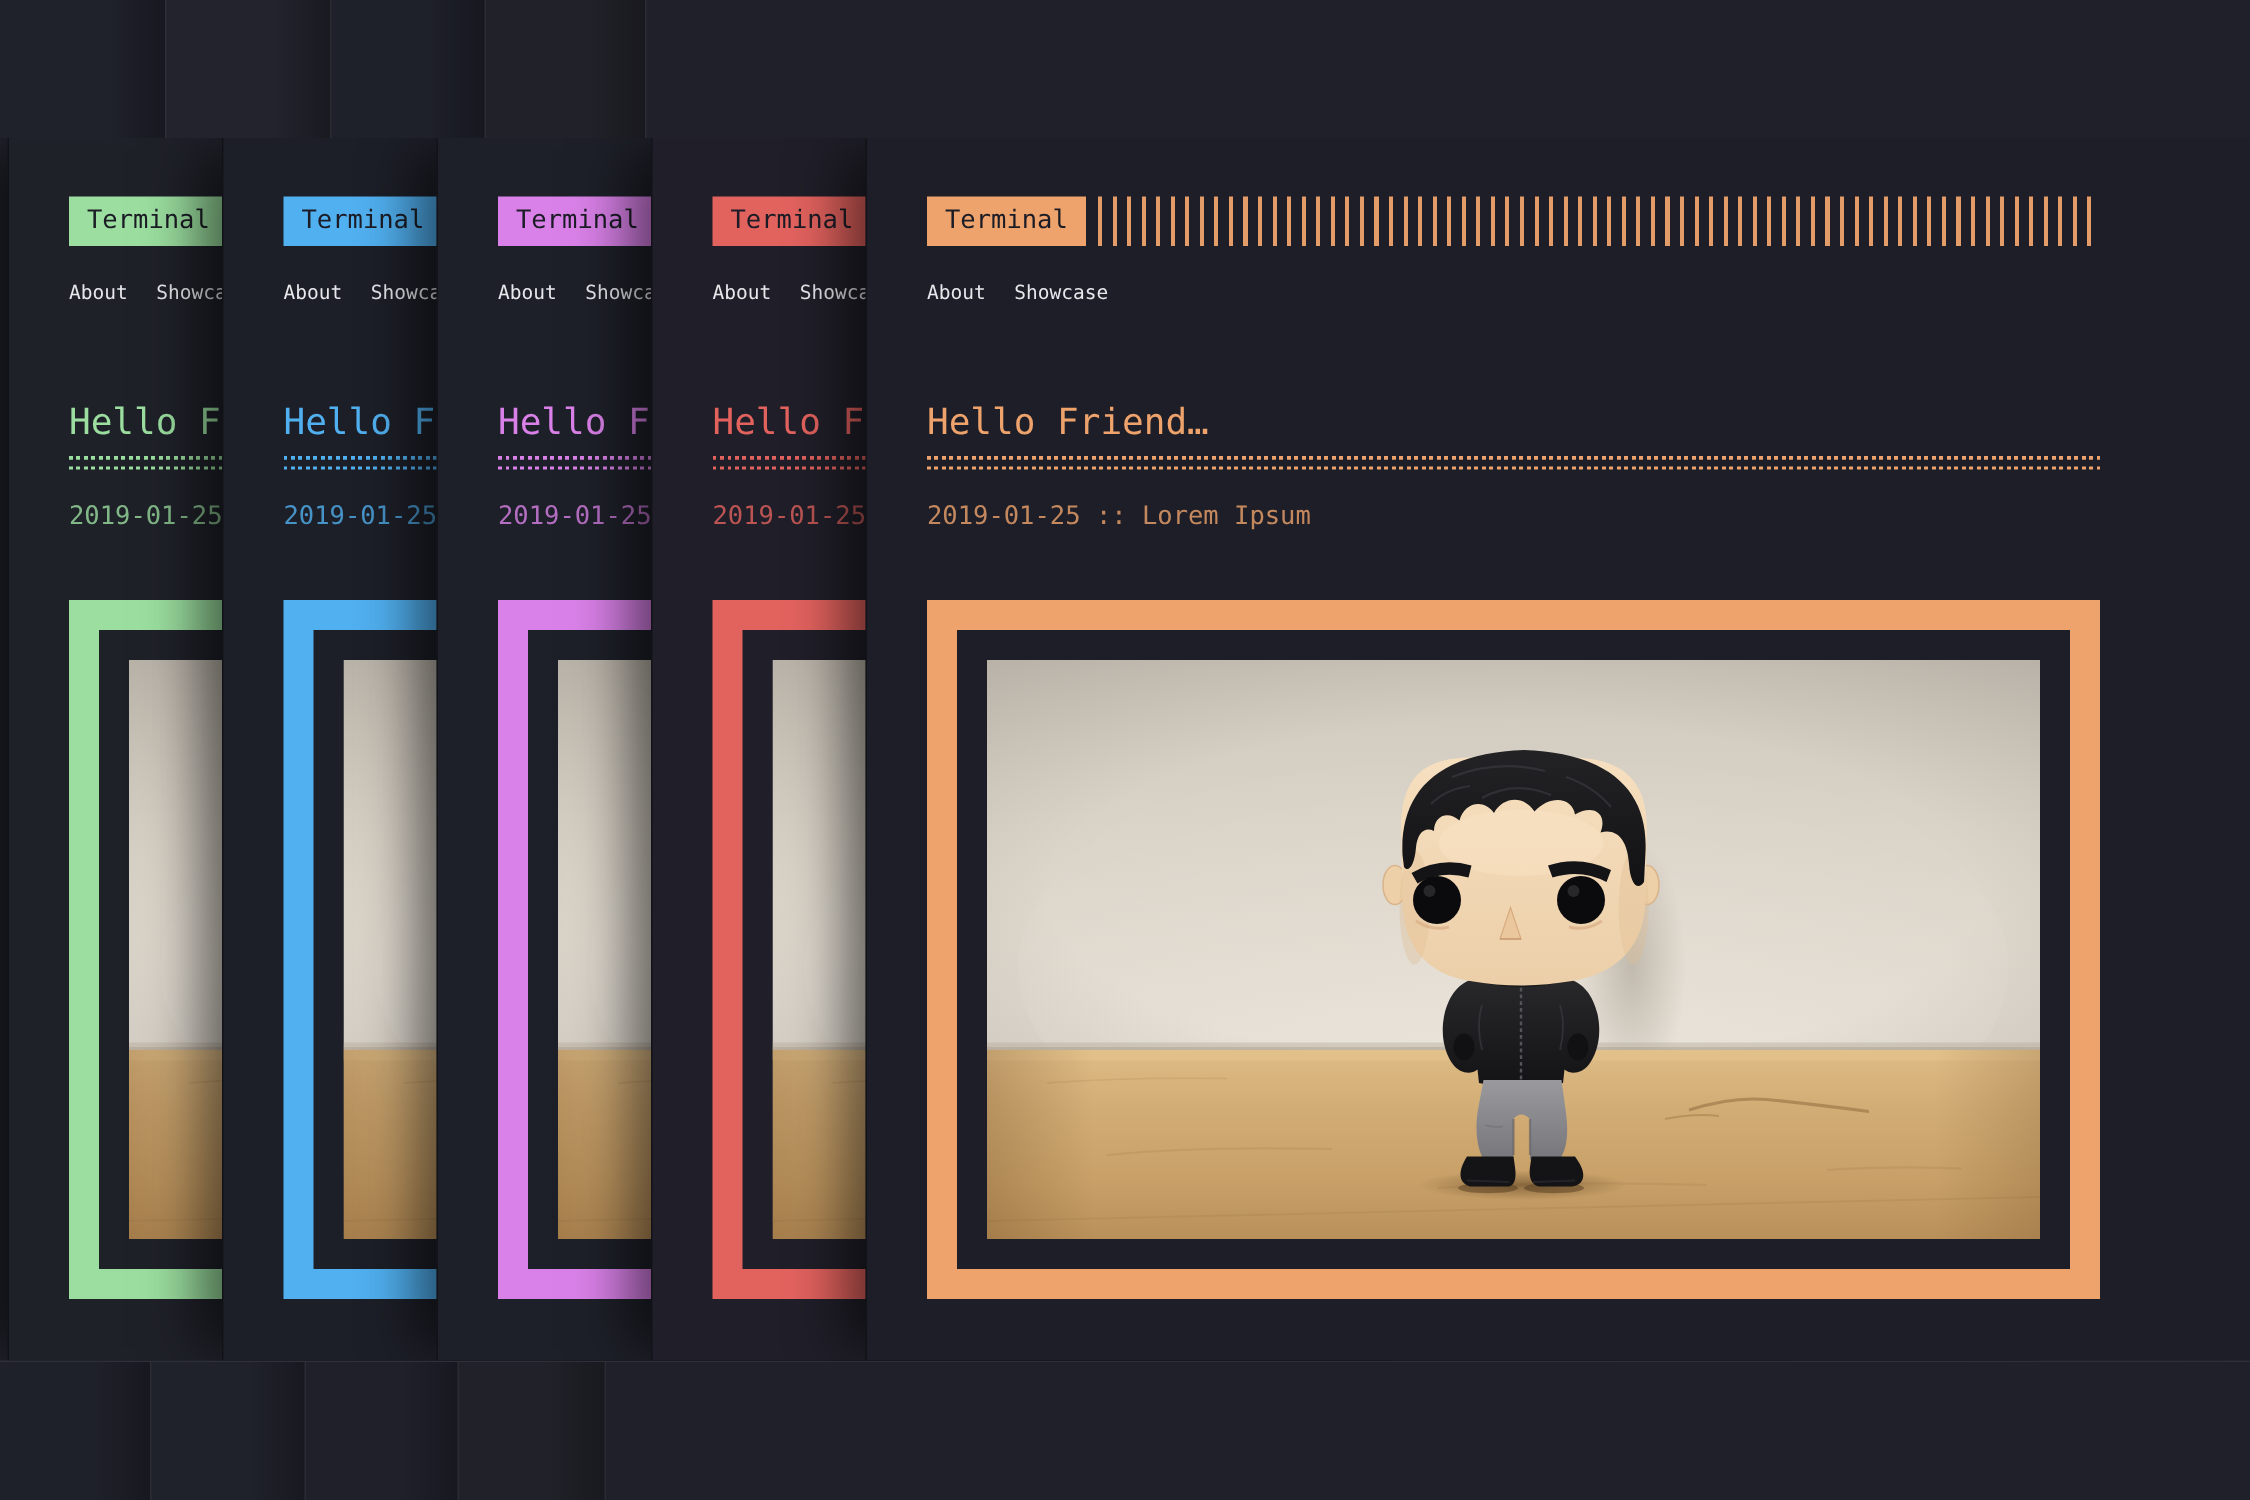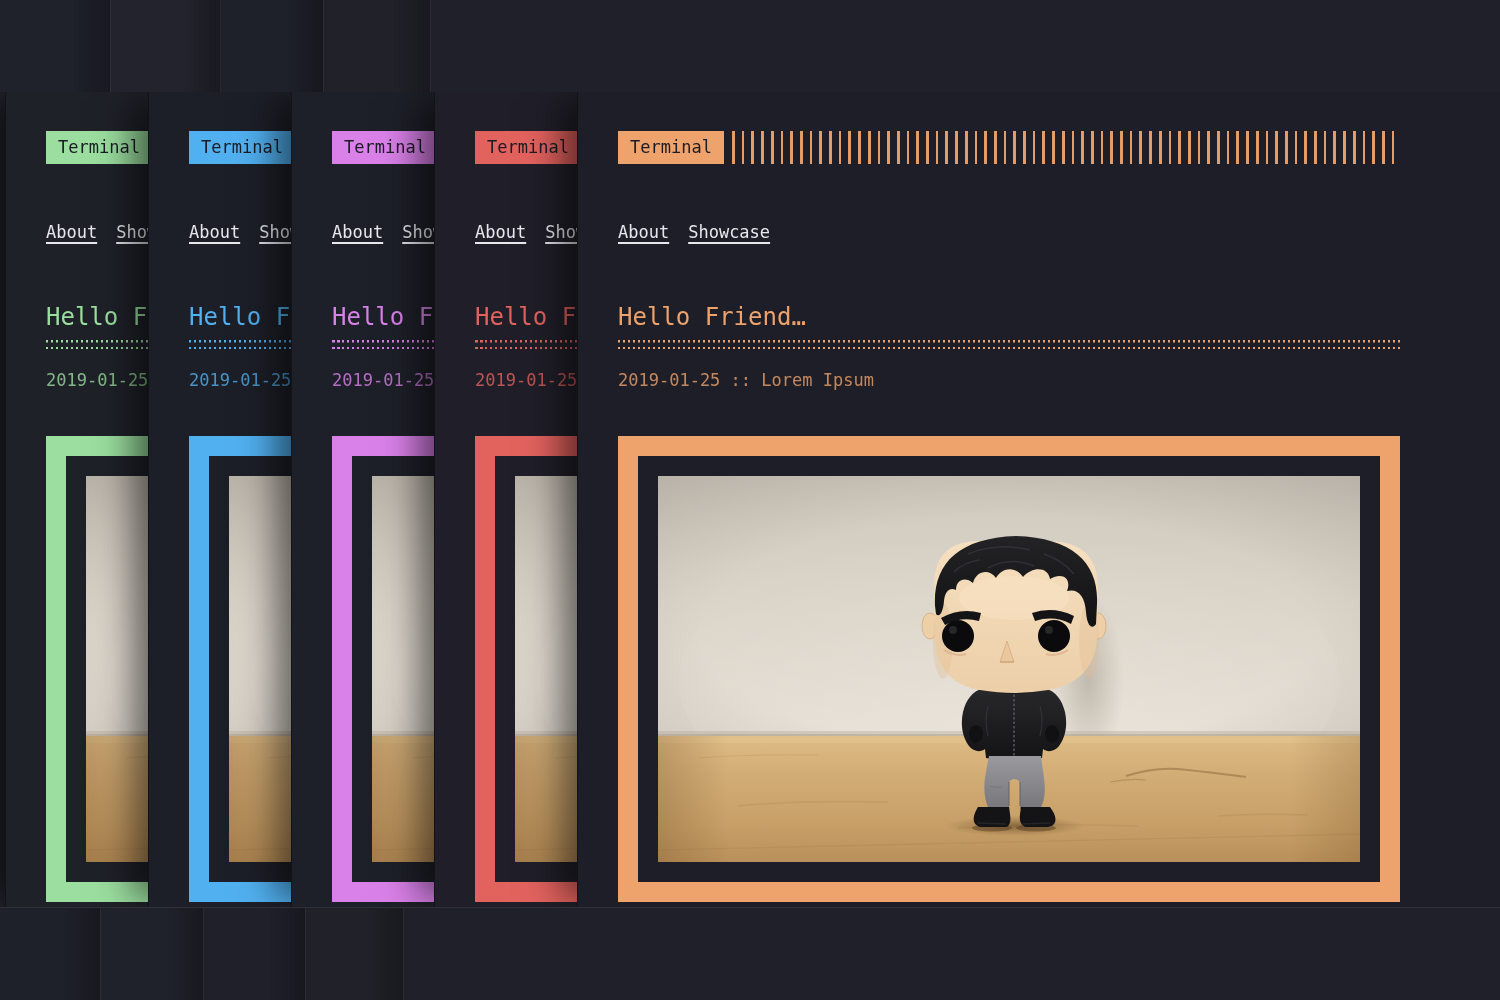--- a/index.html
+++ b/index.html
@@ -34,23 +34,23 @@
     font-size:17px;line-height:33px;padding:0 12px;white-space:nowrap;cursor:pointer;
   }
   .stripes{
     flex:1;margin-left:8px;
     background:repeating-linear-gradient(90deg,var(--accent) 0 2.7px,transparent 2.7px 9.7px);
     opacity:.95;
   }
 
   nav.site-nav{margin-top:22px;display:flex;gap:19px}
   .nav-link{
-    color:#e7e7ec;font-size:17px;line-height:20px;
-    text-decoration:underline;text-underline-offset:4px;text-decoration-thickness:1.5px;
-    cursor:pointer;white-space:nowrap;margin-top:36px;
+    color:#e7e7ec;font-size:13px;line-height:20px;
+    text-underline-offset:4px;text-decoration-thickness:1.5px;
+    cursor:pointer;white-space:nowrap;
   }
 
   .post-title{margin:63px 0 0;font-size:24px;line-height:24px;font-weight:500;color:var(--accent);white-space:nowrap}
   .divider{
     margin-top:11px;height:9px;width:782px;
     background-image:
       repeating-linear-gradient(90deg,var(--accent) 0 2.5px,transparent 2.5px 5px),
       repeating-linear-gradient(90deg,var(--accent) 0 2.5px,transparent 2.5px 5px);
     background-size:100% 2.5px,100% 2.5px;
     background-position:0 0,0 6.5px;

